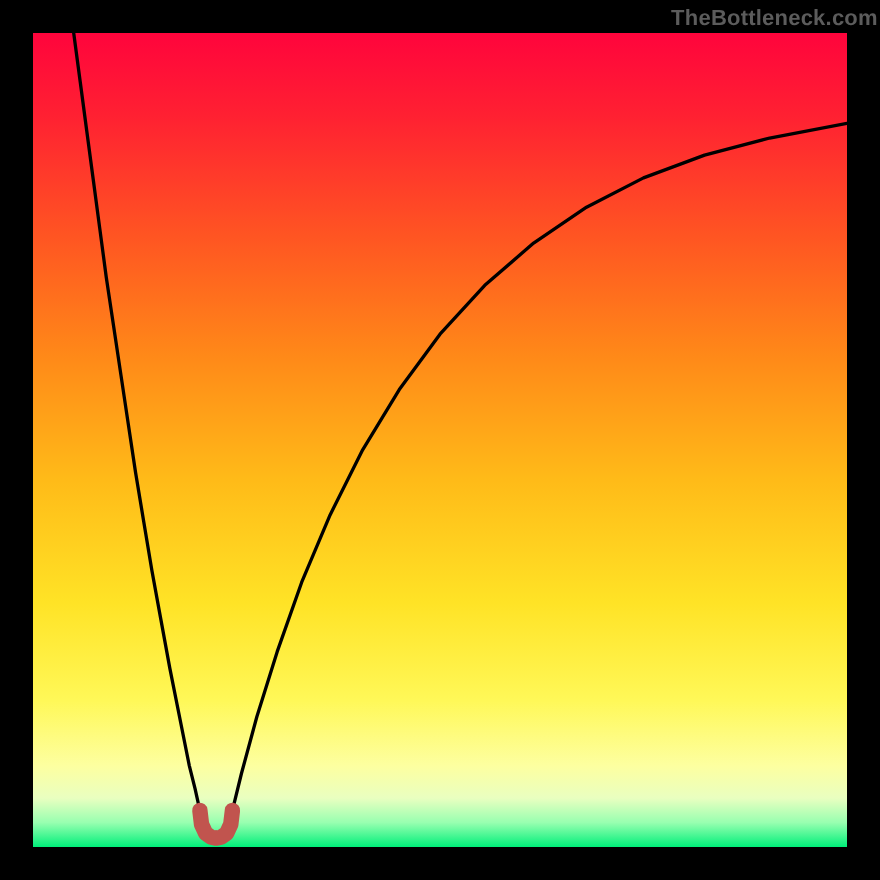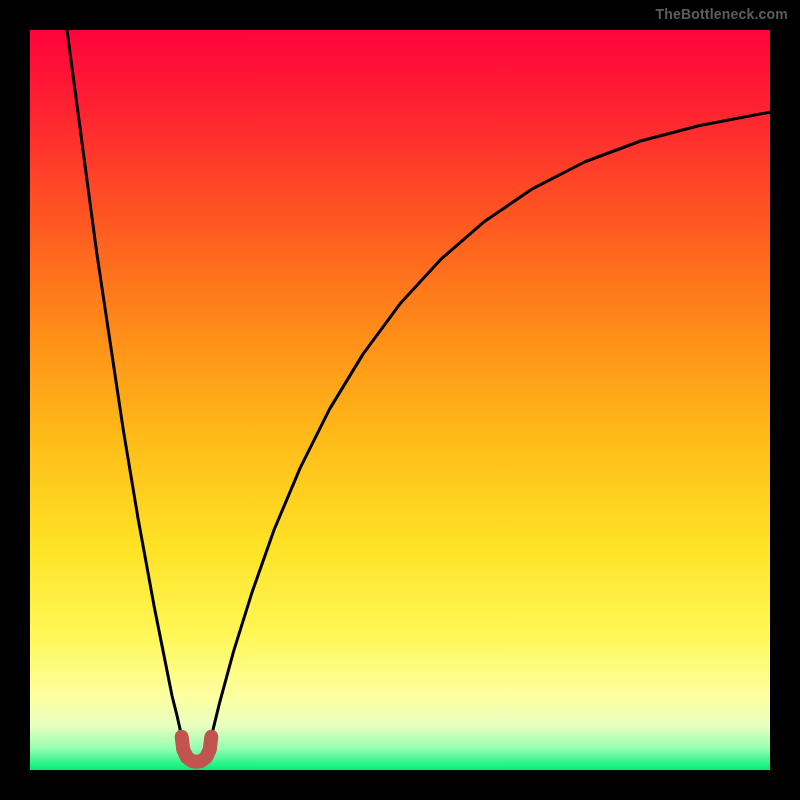--- a/index.html
+++ b/index.html
@@ -19,22 +19,22 @@
     height: 740px;
     background: #000;
   }
   .plot {
     position: absolute;
     inset: 0;
   }
   .watermark {
     position: absolute;
     top: 6px;
-    right: 12px;
-    font-size: 14px;
+    right: 2px;
+    font-size: 20px;
     font-weight: 600;
     color: #5c5c5c;
     letter-spacing: 0.2px;
   }
 </style>
 </head>
 <body>
 
 <div class="watermark">TheBottleneck.com</div>
 

